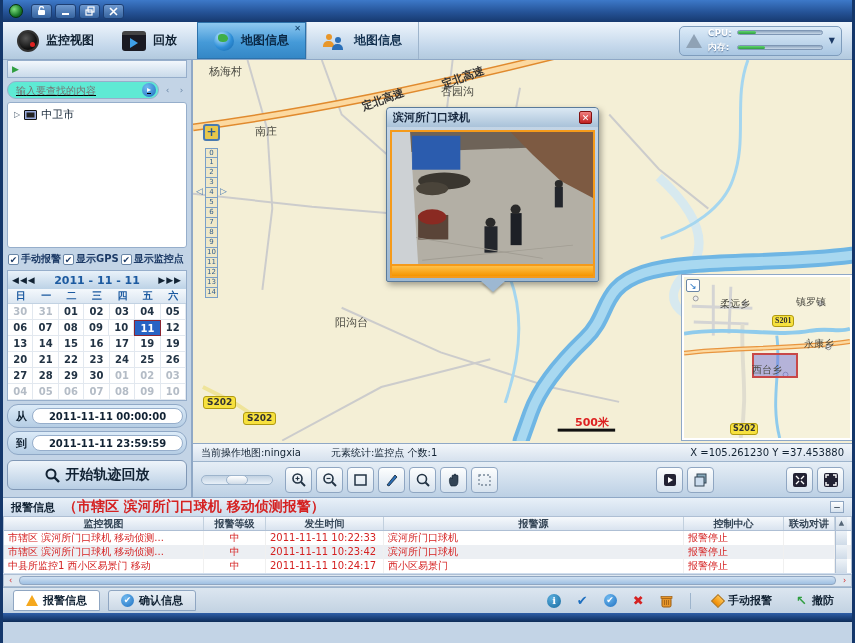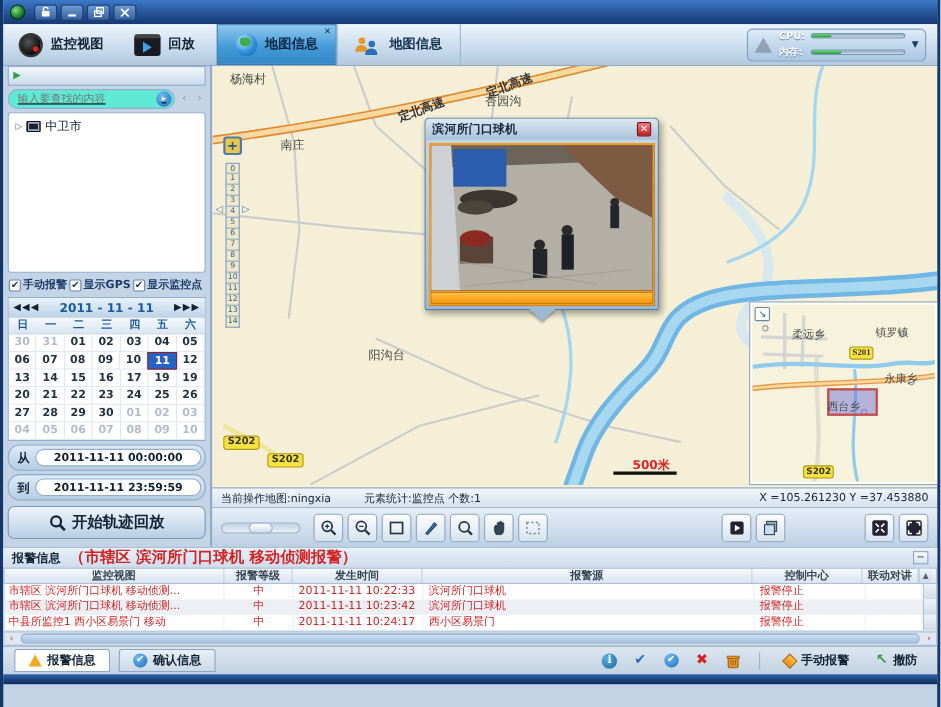--- a/index.html
+++ b/index.html
@@ -129,21 +129,21 @@
   
   .alarm-panel { height:90px; background:#cfdded; border-top:1px solid #8fa8c6; }
   .alarm-head { height:18px; display:flex; align-items:center; padding:0 8px; gap:8px; background:linear-gradient(#e8f0f8,#cddcec); }
   .alarm-title { font-size:11px; font-weight:bold; color:#123; }
   .alarm-sub { font-size:14px; font-weight:bold; color:#d52222; }
   .alarm-min { margin-left:auto; width:14px; height:12px; border:1px solid #8fa6c2; background:linear-gradient(#fff,#d6e2ee); font-size:9px; line-height:10px; text-align:center; color:#123; }
   .tbl-head { height:15px; display:flex; background:linear-gradient(#f6f9fc,#d9e3ef); border:1px solid #aebfd4; font-size:10px; font-weight:bold; color:#345; }
   .tbl-head .c { text-align:center; line-height:14px; border-right:1px solid #c2d0de; overflow:hidden; white-space:nowrap; }
   .vsb { width:12px; background:linear-gradient(#eef3f8,#cfdbe8); border-left:1px solid #aebfd4; font-size:7px; color:#567; text-align:center; line-height:13px; }
   .tbl-body { height:42px; overflow:hidden; background:#fff; border-left:1px solid #aebfd4; border-right:1px solid #aebfd4; }
-  .tbl-row { height:14px; display:flex; font-size:10px; color:#d52222; white-space:nowrap;justify-content:space-between; }
+  .tbl-row { height:14px; display:flex; font-size:10px; color:#d52222; white-space:nowrap; }
   .tbl-row:nth-child(even) { background:#eceff3; }
   .tbl-row .c { overflow:hidden; padding:0 4px; line-height:14px; border-right:1px solid #f0f0f0; }
   .hscroll { height:13px; margin:1px 0 0 0; background:#dfe8f1; border:1px solid #aebfd4; display:flex; align-items:center; }
   .hs-arrow { width:13px; font-size:8px; color:#d52222; text-align:center; }
   .hs-thumb { flex:1; height:9px; margin:0 2px; border-radius:4px; background:linear-gradient(#cfe0f2,#9fc0e2); border:1px solid #8fa6c2; }
 
   
   .bottom-bar { height:26px; background:linear-gradient(#dce6f0,#c2d2e2); border-top:1px solid #9db4cc; display:flex; align-items:center; padding:0 10px; gap:8px; }
   .btab { height:21px; display:flex; align-items:center; gap:5px; padding:0 12px; font-size:11px; font-weight:bold; color:#123; background:linear-gradient(#e8eff6,#ccd9e6); border:1px solid #8fa6c2; border-radius:3px 3px 0 0; }
   .btab.active { background:#fff; }

